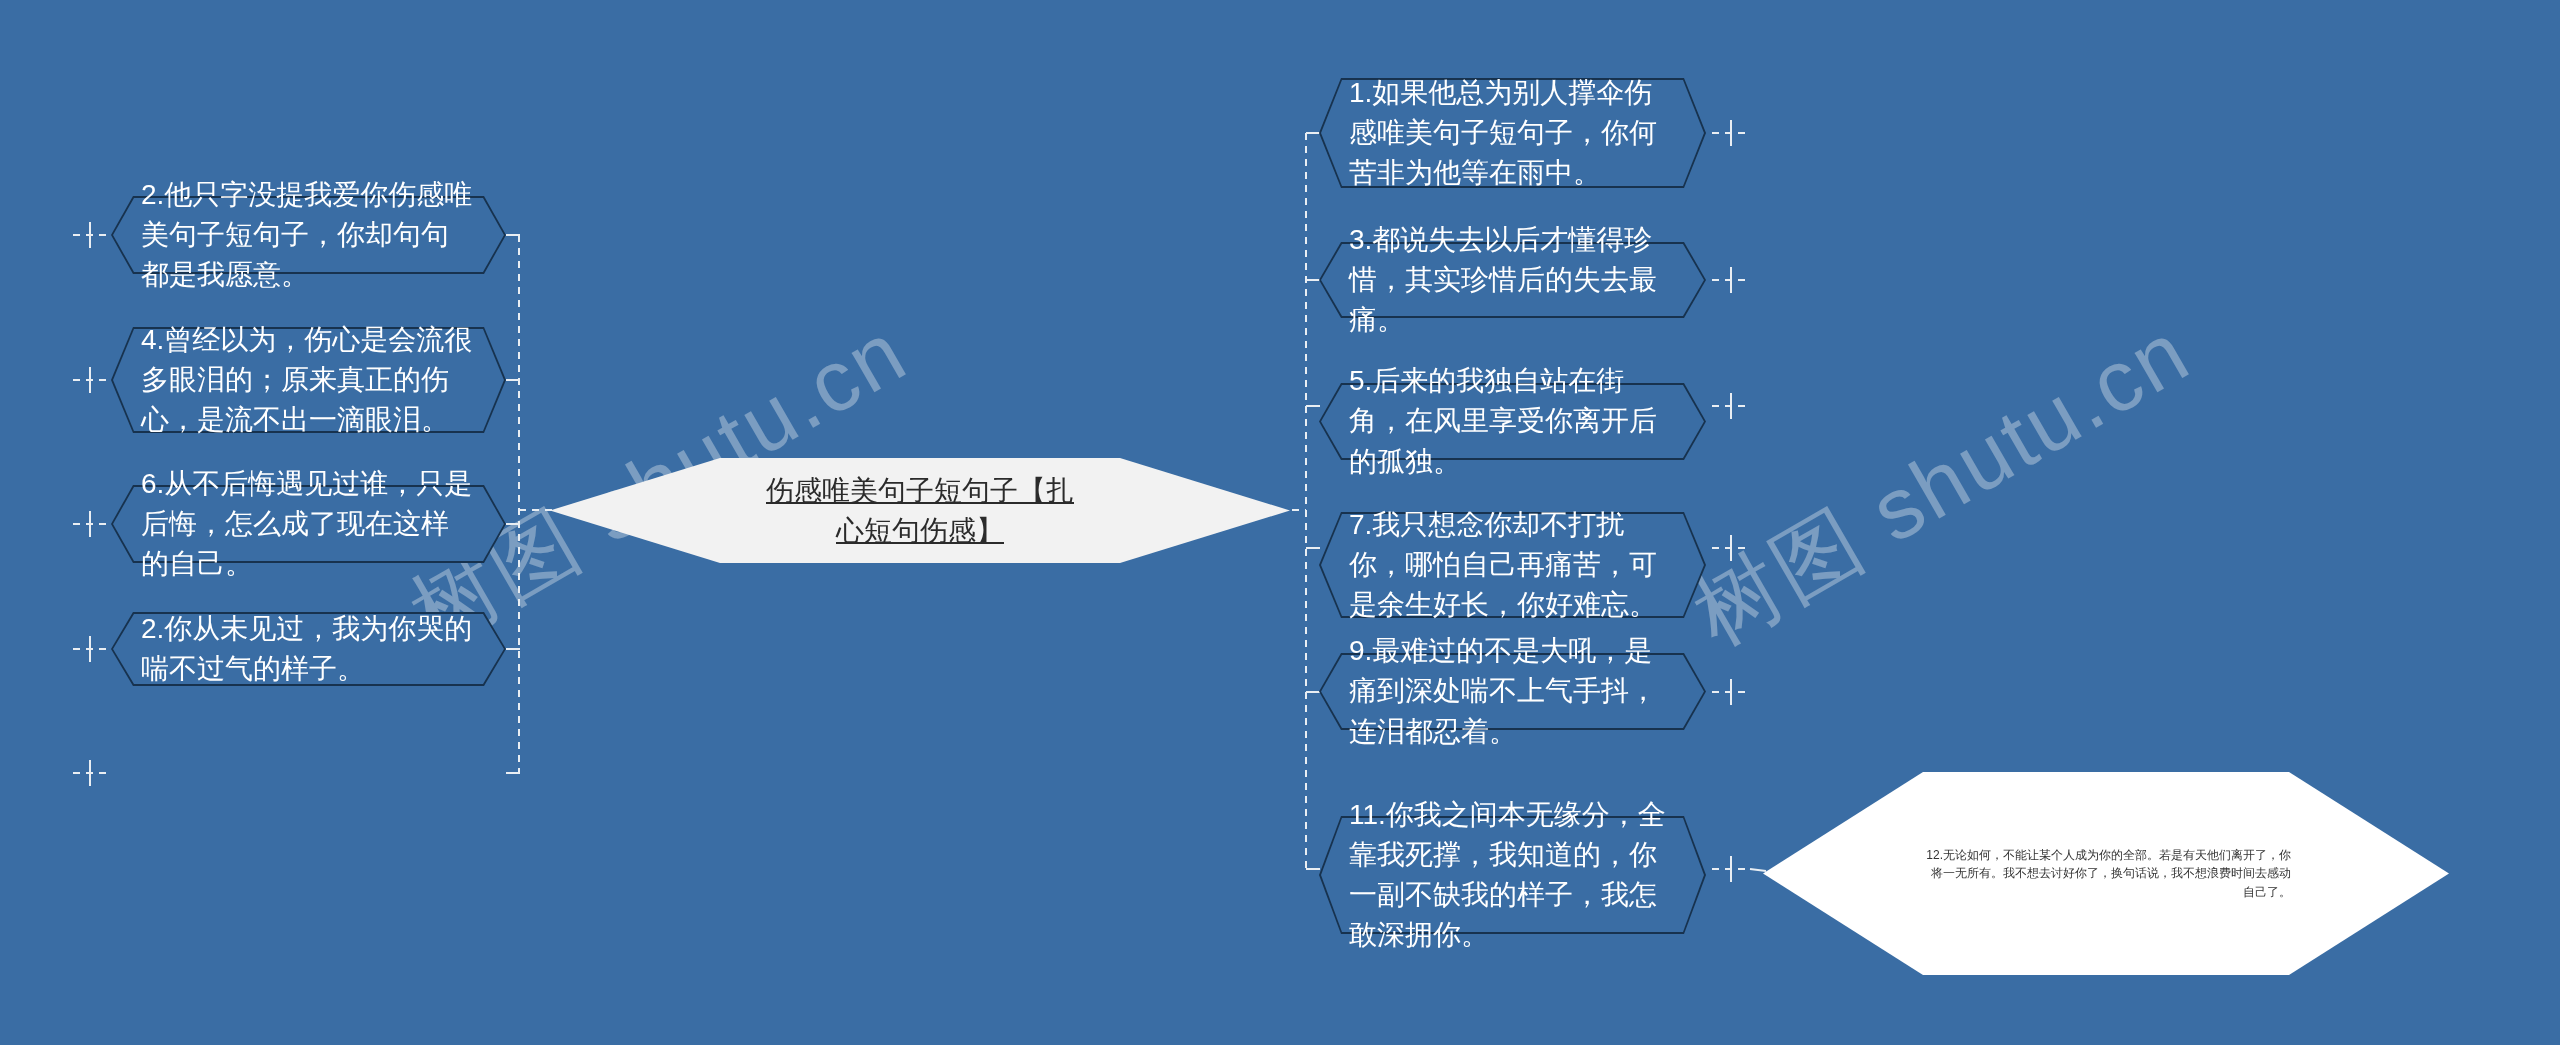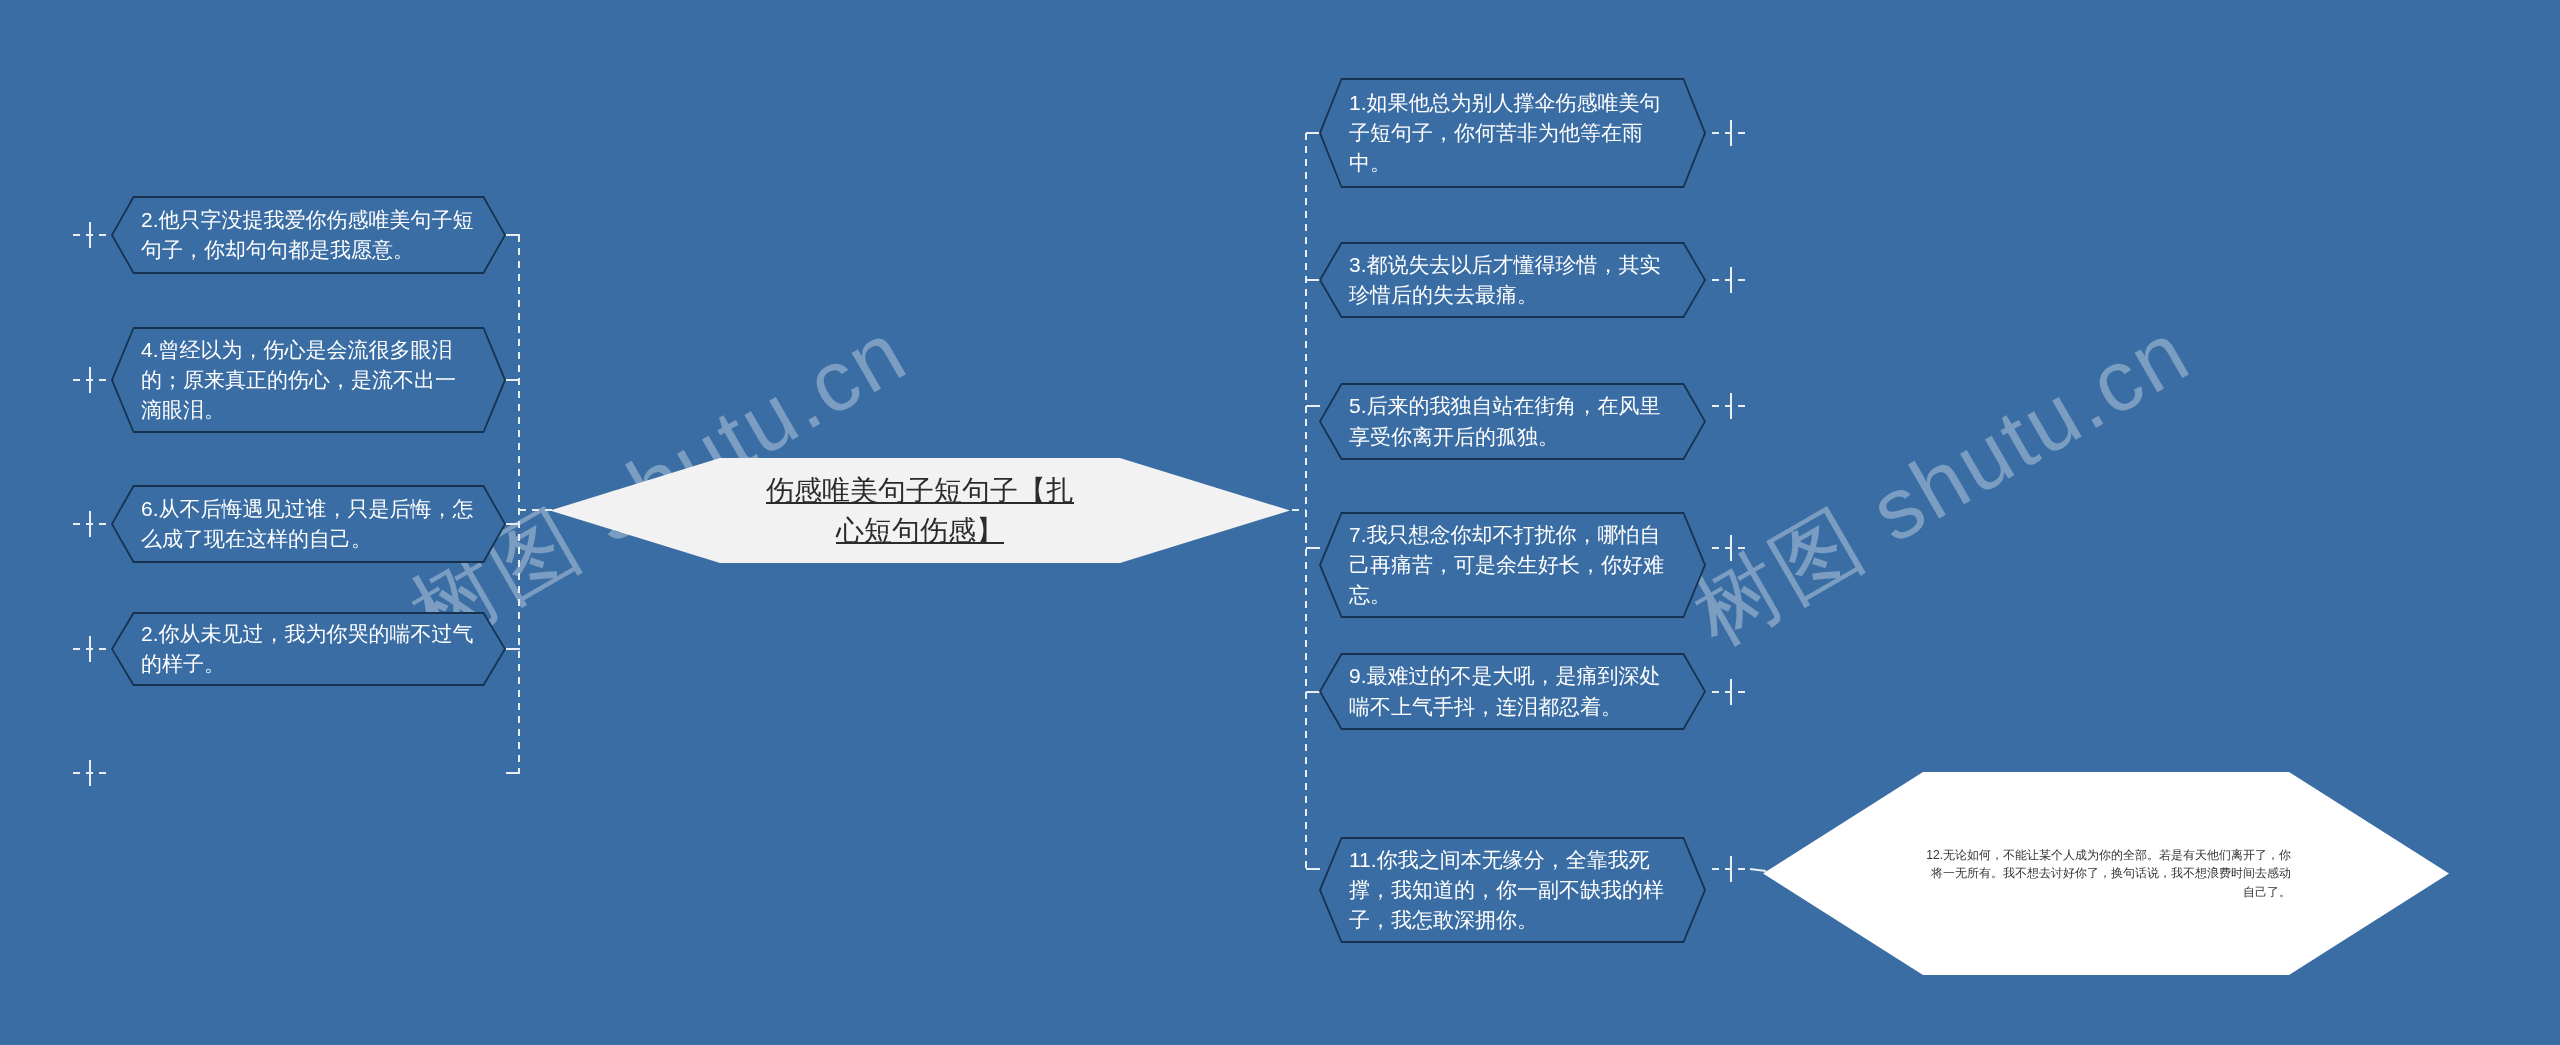--- a/index.html
+++ b/index.html
@@ -50,35 +50,35 @@
   .hex .hex-fill{
     position:absolute;inset:2px;background:var(--bg);
     clip-path:polygon(21px 0,calc(100% - 21px) 0,100% 50%,calc(100% - 21px) 100%,21px 100%,0 50%);
   }
   .hex .hex-label{
     position:relative;z-index:1;
     width:100%;height:100%;
     display:flex;align-items:center;
     padding:0 30px;
     color:var(--node-text);
-    font-size:21px;line-height:1.43;
+    font-size:28px;line-height:1.43;
     word-break:break-all;
     text-align:left;
   }
   .node-l0{left:111px;top:196px;width:395px;height:78px;}
   .node-l1{left:111px;top:327px;width:395px;height:106px;}
   .node-l2{left:111px;top:485px;width:395px;height:78px;}
   .node-l3{left:111px;top:612px;width:395px;height:74px;}
   .node-l4{left:111px;top:735px;width:395px;height:76px;}
   .node-r0{left:1319px;top:78px;width:387px;height:110px;}
   .node-r1{left:1319px;top:242px;width:387px;height:76px;}
   .node-r2{left:1319px;top:383px;width:387px;height:77px;}
   .node-r3{left:1319px;top:495px;width:387px;height:106px;margin-top:17px;}
   .node-r4{left:1319px;top:653px;width:387px;height:77px;}
-  .node-r5{left:1319px;top:837px;width:387px;height:106px;}
+  .node-r5{left:1319px;top:816px;width:387px;height:118px;}
 
   
   .center-node{
     position:absolute;left:550px;top:458px;width:740px;height:105px;
     background:var(--center-fill);
     clip-path:polygon(170px 0,calc(100% - 170px) 0,100% 50%,calc(100% - 170px) 100%,170px 100%,0 50%);
     display:flex;align-items:center;justify-content:center;
   }
   .center-node .center-label{
     width:330px;

